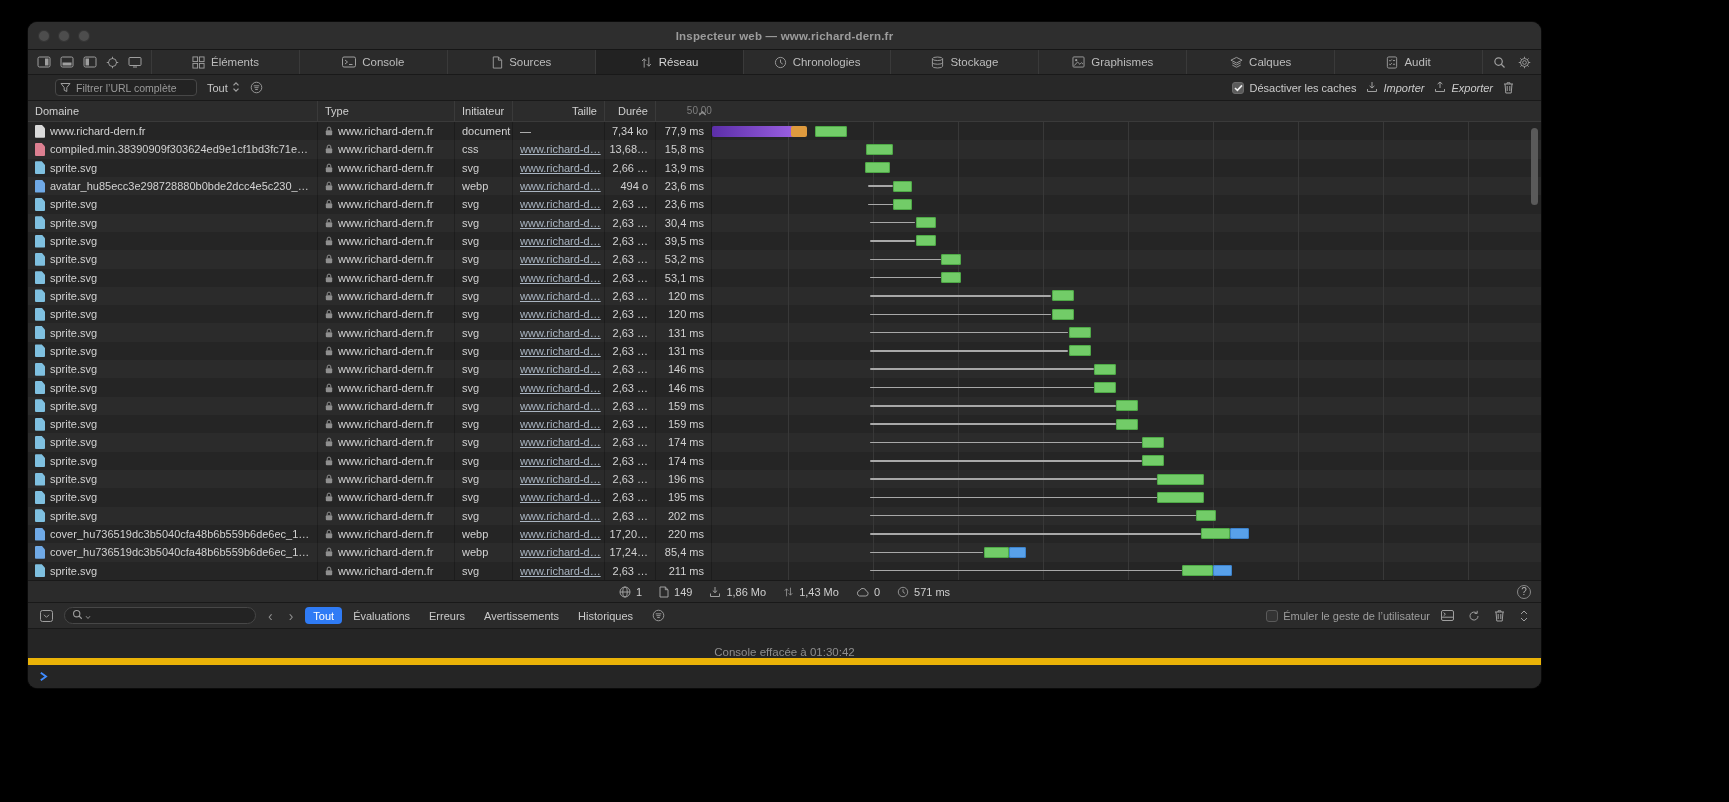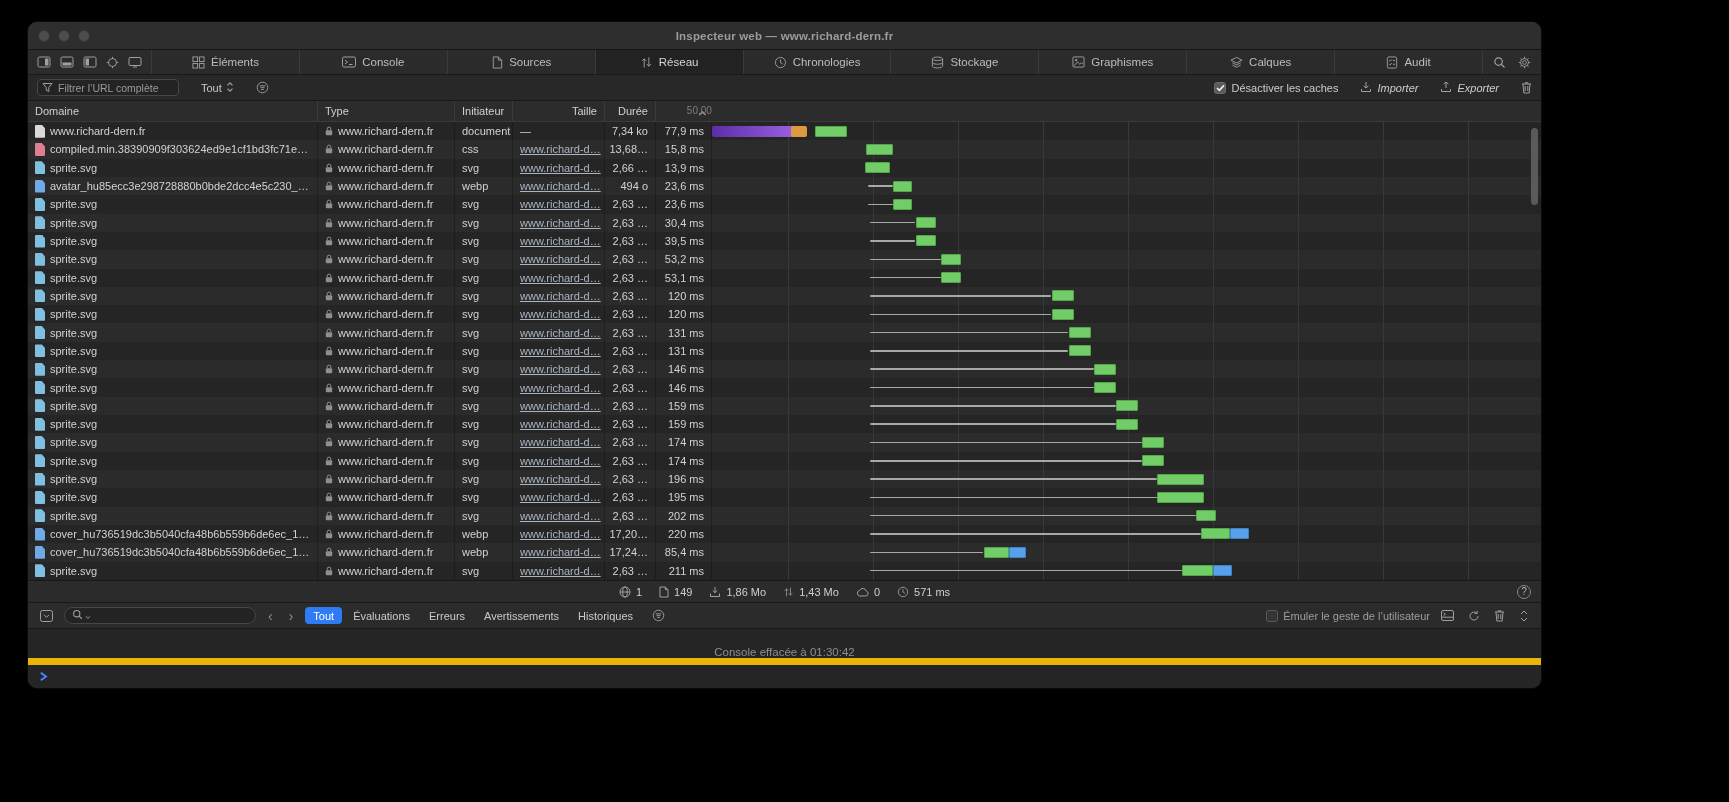--- a/index.html
+++ b/index.html
@@ -19,21 +19,21 @@
   .tool-left{display:flex;align-items:center;gap:9px;padding:0 9px;}
   .tbtn{display:flex;align-items:center;justify-content:center;}
   .tabs{flex:1;display:flex;}
   .tab{flex:1;display:flex;align-items:center;justify-content:center;gap:6px;font-size:11.5px;color:#bdbdbd;
        border-left:1px solid #3a3a3a;white-space:nowrap;overflow:hidden;}
   .tab.active{background:#222222;color:#d6d6d6;}
   .tab-icon{display:flex;align-items:center;}
   .tool-right{display:flex;align-items:center;gap:12px;padding:0 10px;border-left:1px solid #3a3a3a;}
   
   .filterbar{flex:0 0 26px;background:#282828;border-bottom:1px solid #191919;display:flex;align-items:center;
-             gap:22px;padding:0 9px;font-size:11px;}
+             gap:10px;padding:0 27px;font-size:11px;}
   .urlfilter{position:relative;width:142px;height:17px;}
   .urlfilter input{width:100%;height:100%;background:#232323;border:1px solid #474747;border-radius:4px;
                    color:#b9b9b9;font-size:10.5px;padding:0 4px 0 20px;outline:none;font-family:inherit;}
   .urlfilter input::placeholder{color:#9a9a9a;}
   .fic{position:absolute;left:5px;top:3px;}
   .dd{display:flex;align-items:center;gap:4px;color:#c8c8c8;}
   .spacer{flex:1;}
   .cblabel{display:flex;align-items:center;gap:5px;color:#cccccc;white-space:nowrap;}
   .cb{width:12px;height:12px;border-radius:3px;background:#5b5b5b;border:1px solid #6b6b6b;
       display:flex;align-items:center;justify-content:center;}

